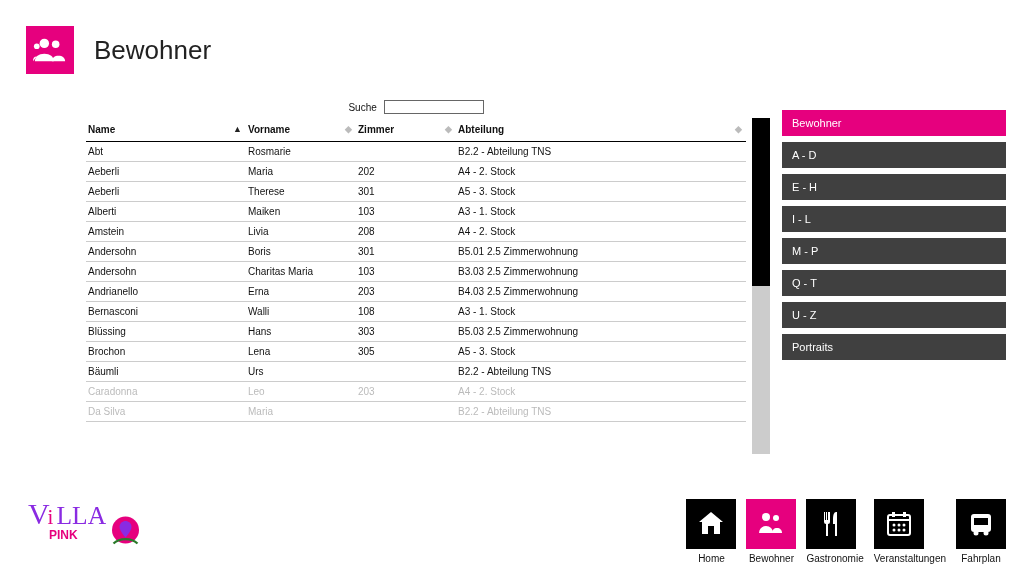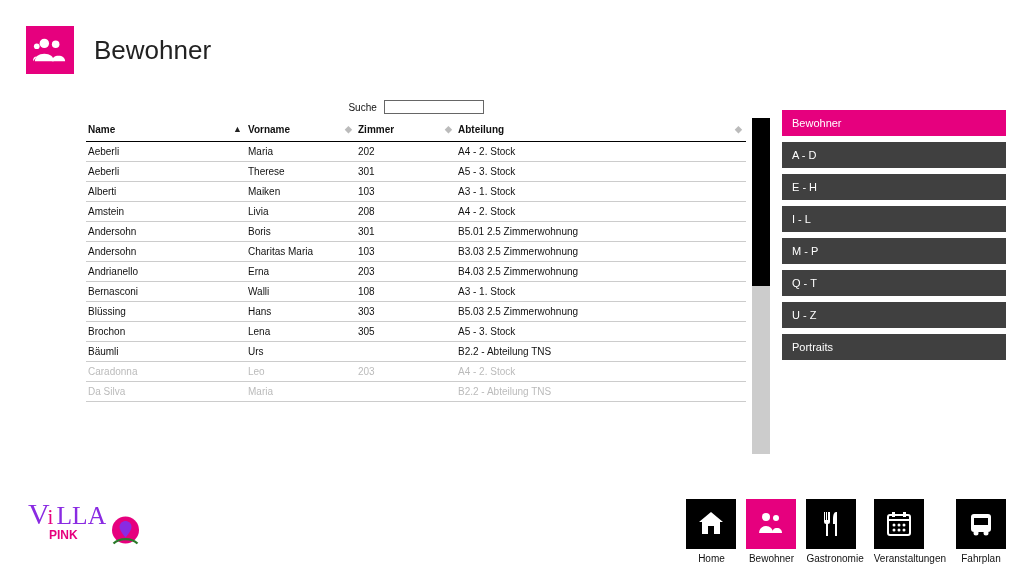--- a/index.html
+++ b/index.html
@@ -105,20 +105,26 @@
     <table class="data-table">
       <thead>
         <tr>
           <th class="col-name"><span>Name</span><span class="sort-ind">▲</span></th>
           <th class="col-vorname"><span>Vorname</span><span class="sort-ind mute">◆</span></th>
           <th class="col-zimmer"><span>Zimmer</span><span class="sort-ind mute">◆</span></th>
           <th class="col-abteilung"><span>Abteilung</span><span class="sort-ind mute">◆</span></th>
         </tr>
       </thead>
       <tbody id="tbody">
+          <tr>
+            <td>Abt</td>
+            <td>Rosmarie</td>
+            <td></td>
+            <td>B2.2 - Abteilung TNS</td>
+          </tr>
           <tr>
             <td>Aeberli</td>
             <td>Maria</td>
             <td>202</td>
             <td>A4 - 2. Stock</td>
           </tr>
           <tr>
             <td>Aeberli</td>
             <td>Therese</td>
             <td>301</td>

